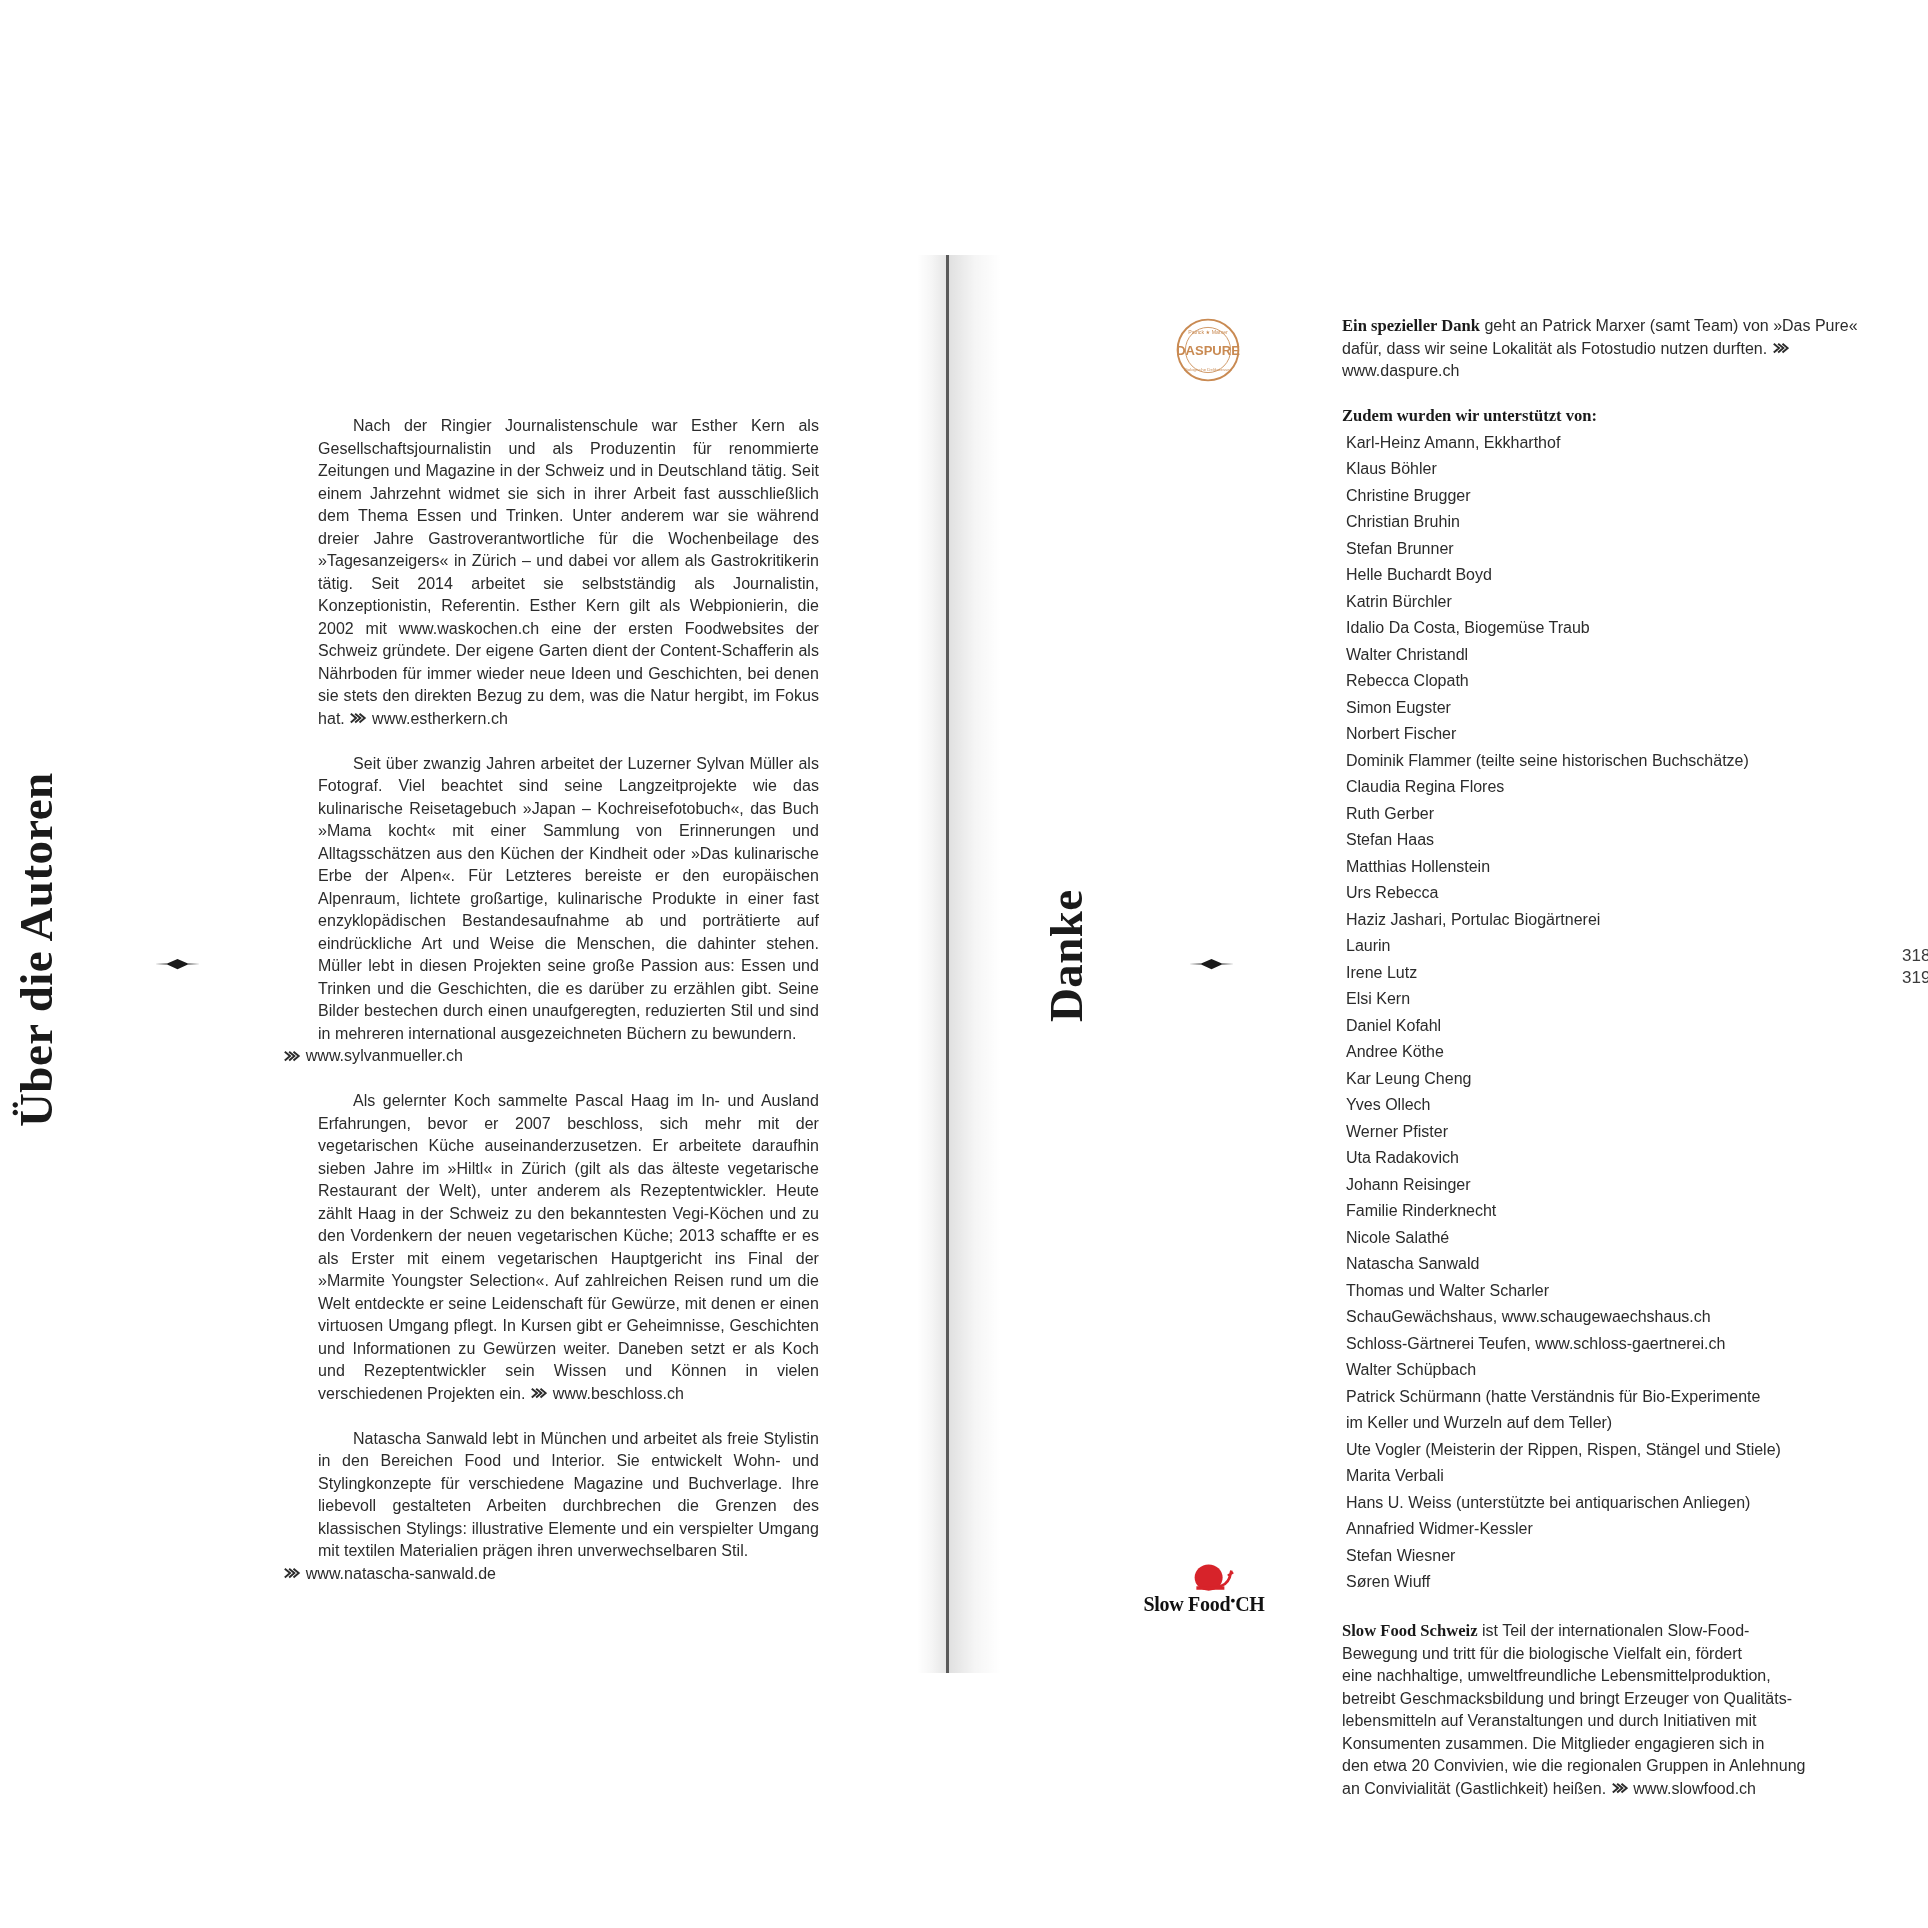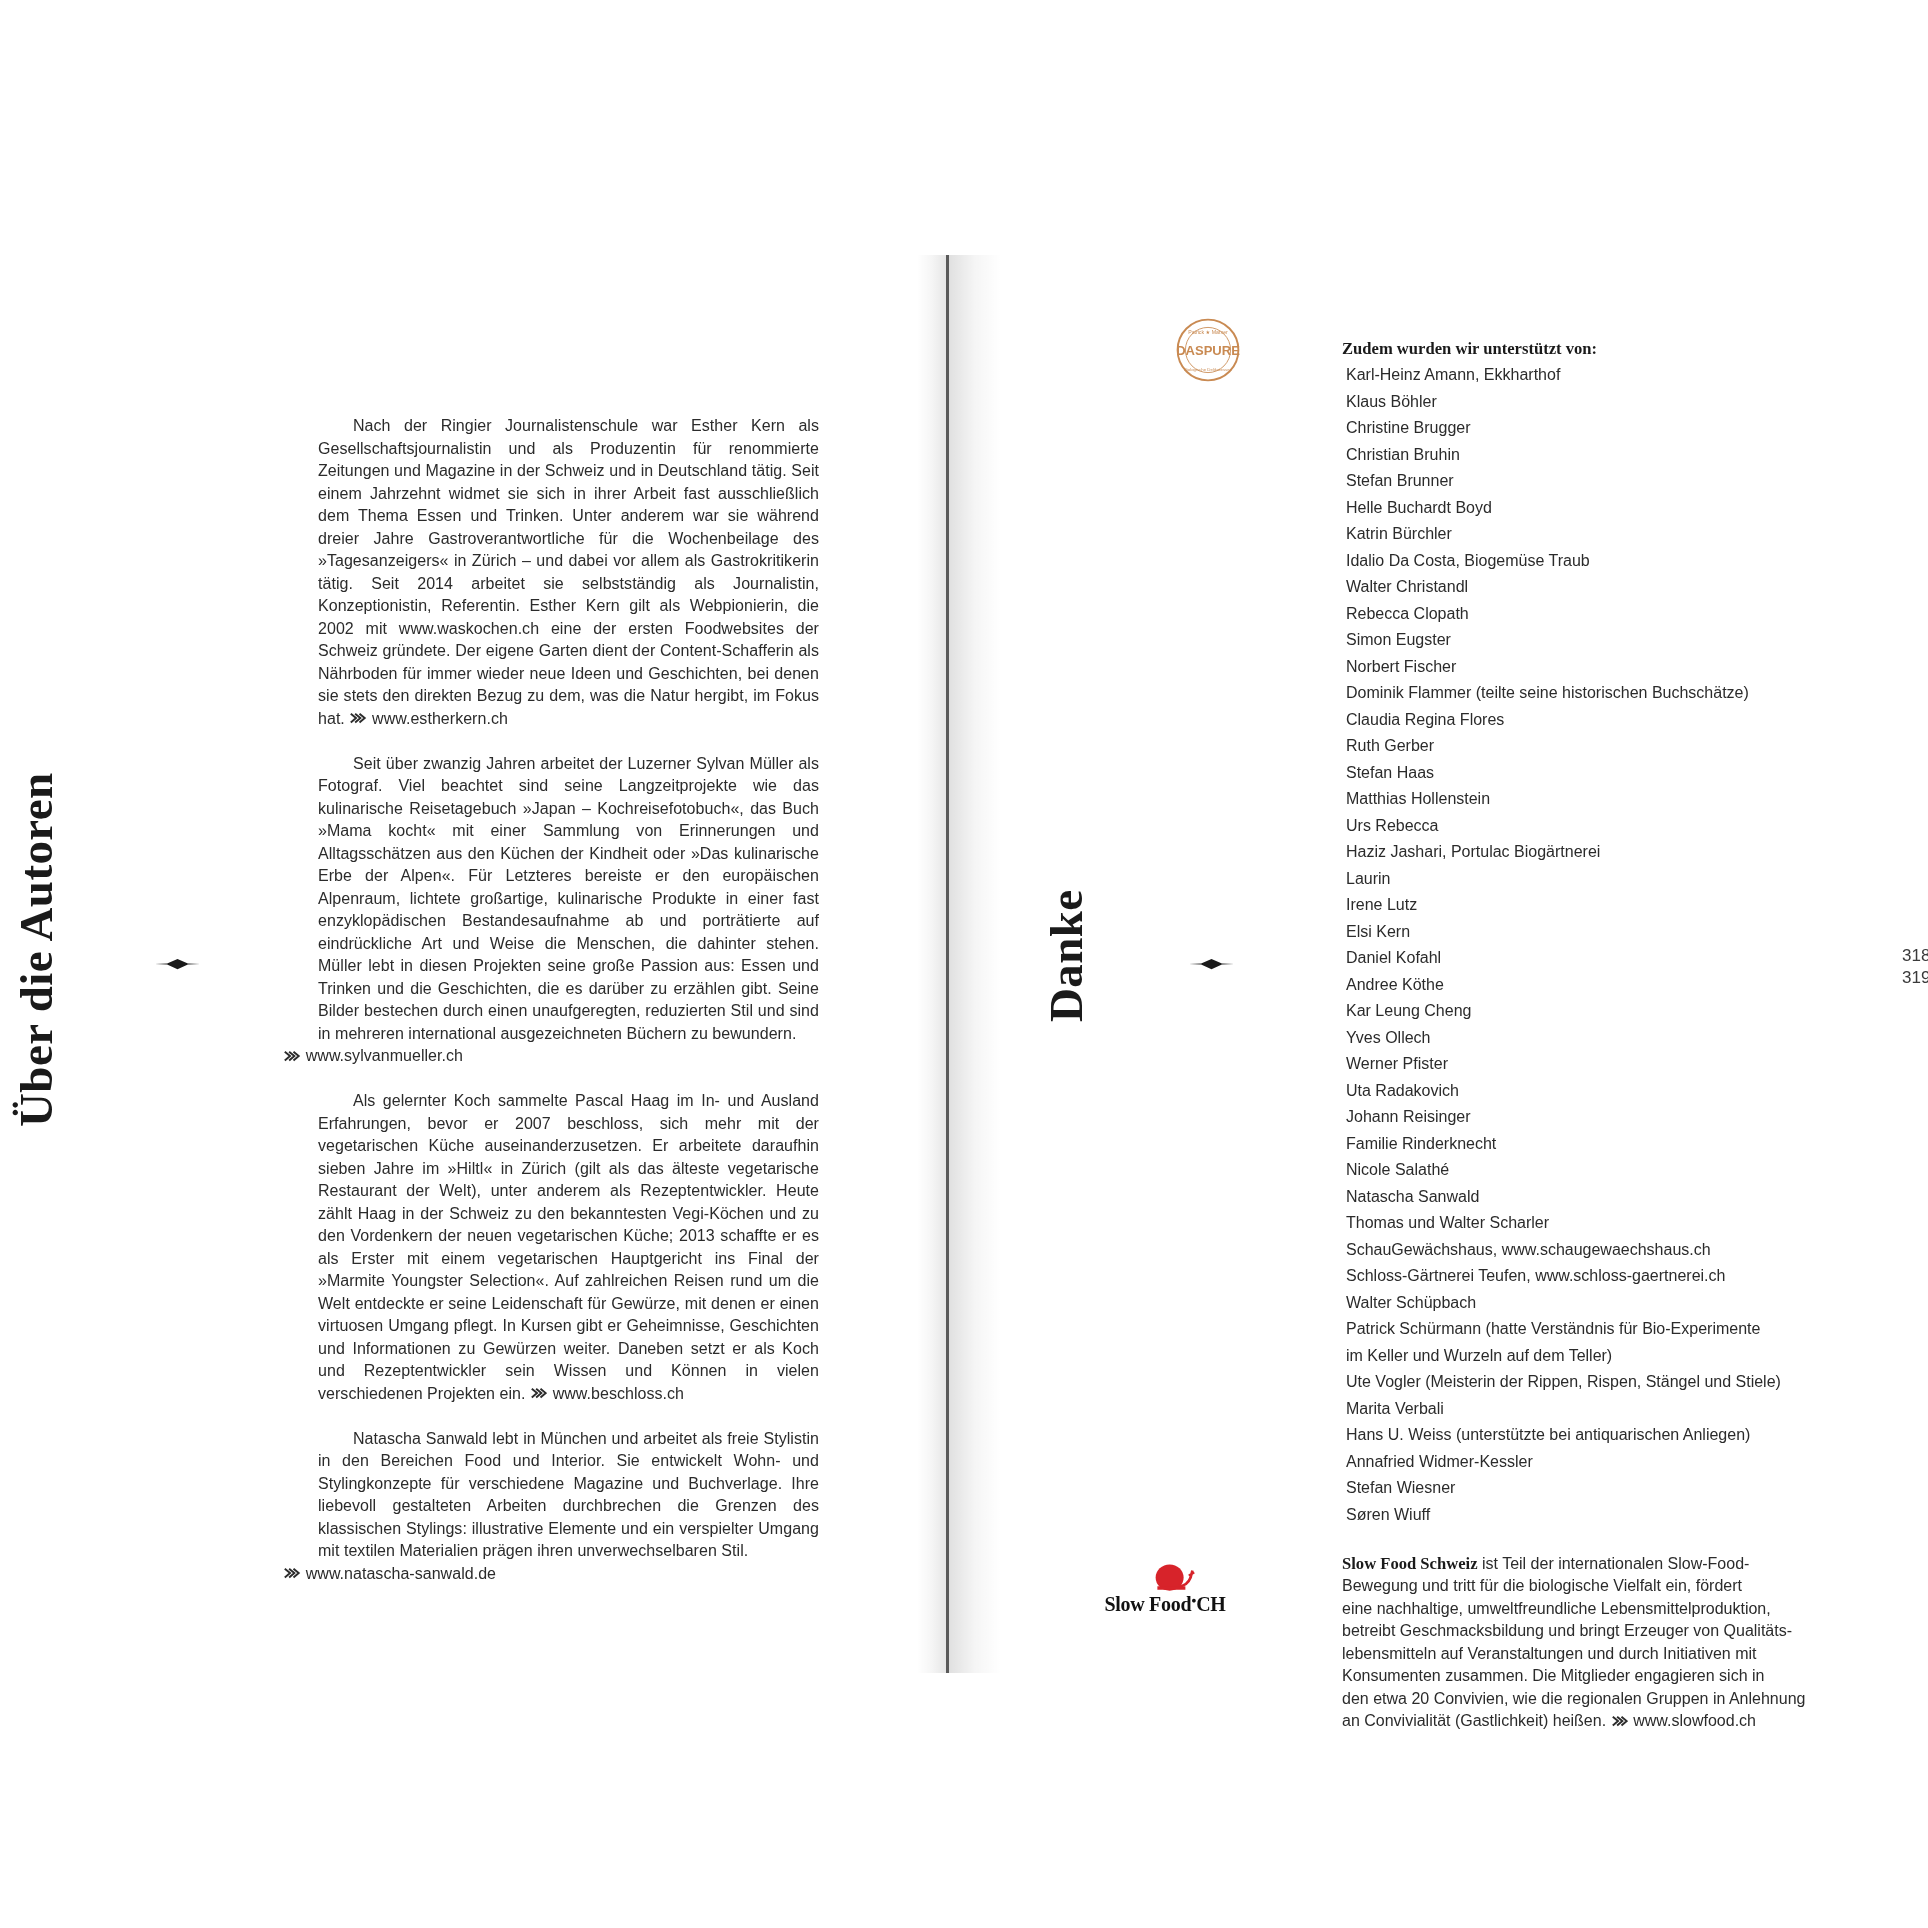--- a/index.html
+++ b/index.html
@@ -25,21 +25,21 @@
     .col-right { position: absolute; left: 1342px; top: 315px; width: 524px; font-size: 16px; line-height: 22.5px; }
     .col-right p { margin: 0; }
     .serif-bold { font-family: "Liberation Serif", serif; font-weight: bold; color: #1a1a1a; font-size: 16.6px; }
     .names { list-style: none; margin: 0; padding: 0; }
     .names li { margin: 4px; }
     .gap { height: 22.5px; }
 
     .page-numbers { position: absolute; left: 1902px; top: 945px; font-size: 17px; line-height: 22px; color: #3a3a3a; }
 
     .daspure-logo { position: absolute; left: 1175px; top: 317px; width: 66px; height: 66px; }
-    .slowfood-logo { position: absolute; left: 1101px; top: 1555px; width: 148px; height: 70px; }
+    .slowfood-logo { position: absolute; left: 1140px; top: 1555px; width: 148px; height: 70px; }
     .slowfood-snail { position: absolute; left: 51px; top: 5.2px; width: 44px; height: 35px; }
     .slowfood-text { position: absolute; left: 3.5px; top: 38px; font-family: "Liberation Serif", serif; font-weight: bold; font-size: 20px; color: #111; white-space: nowrap; letter-spacing: -0.3px; }
   </style>
 </head>
 <body>
 
 <div class="spread">
 
   <div class="spine-shadow-left"></div>
   <div class="spine-shadow-right"></div>
@@ -77,20 +77,23 @@
 
   <svg class="daspure-logo" viewBox="0 0 76 76">
     <circle cx="38" cy="38" r="35" fill="none" stroke="#c98a52" stroke-width="2.2"></circle>
     <circle cx="38" cy="38" r="26" fill="none" stroke="#c98a52" stroke-width="1"></circle>
     <text x="38" y="44" text-anchor="middle" font-family="Liberation Sans, sans-serif" font-weight="bold" font-size="15" fill="#c98a52">DASPURE</text>
     <text x="38" y="20" text-anchor="middle" font-family="Liberation Sans, sans-serif" font-size="6" fill="#c98a52">Patrick ★ Marxer</text>
     <text x="38" y="62" text-anchor="middle" font-family="Liberation Sans, sans-serif" font-size="5" fill="#c98a52">Biologische Delikatessen</text>
   </svg>
 
   <div class="col-right">
+    <p><span class="serif-bold">Ein spezieller Dank</span><span> geht an Patrick Marxer (samt Team) von »Das Pure« dafür, dass wir seine Lokalität als Fotostudio nutzen durften. </span><svg class="link-icon" viewBox="0 0 20 14">
+          <path d="M2 2 L8 7 L2 12 M7 2 L13 7 L7 12 M12 2 L18 7 L12 12" stroke="#2b2b2b" stroke-width="2.2" fill="none"></path>
+        </svg><span>www.daspure.ch</span></p>
     <div class="gap"></div>
     <p class="serif-bold">Zudem wurden wir unterstützt von:</p>
     <ul class="names">
       <li>Karl-Heinz Amann, Ekkharthof</li>
       <li>Klaus Böhler</li>
       <li>Christine Brugger</li>
       <li>Christian Bruhin</li>
       <li>Stefan Brunner</li>
       <li>Helle Buchardt Boyd</li>
       <li>Katrin Bürchler</li>

